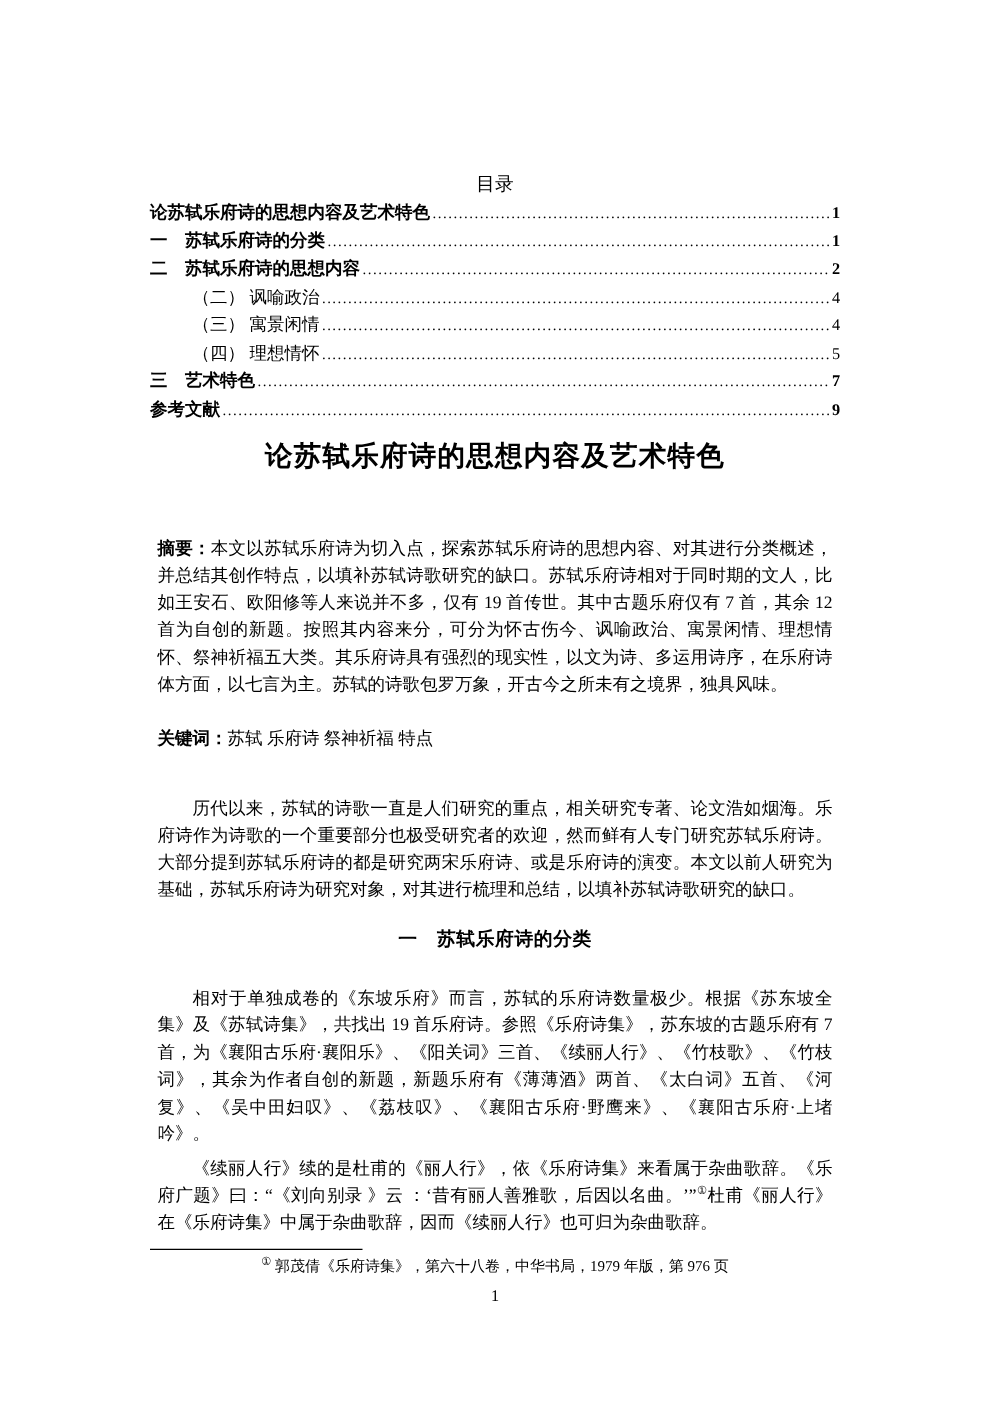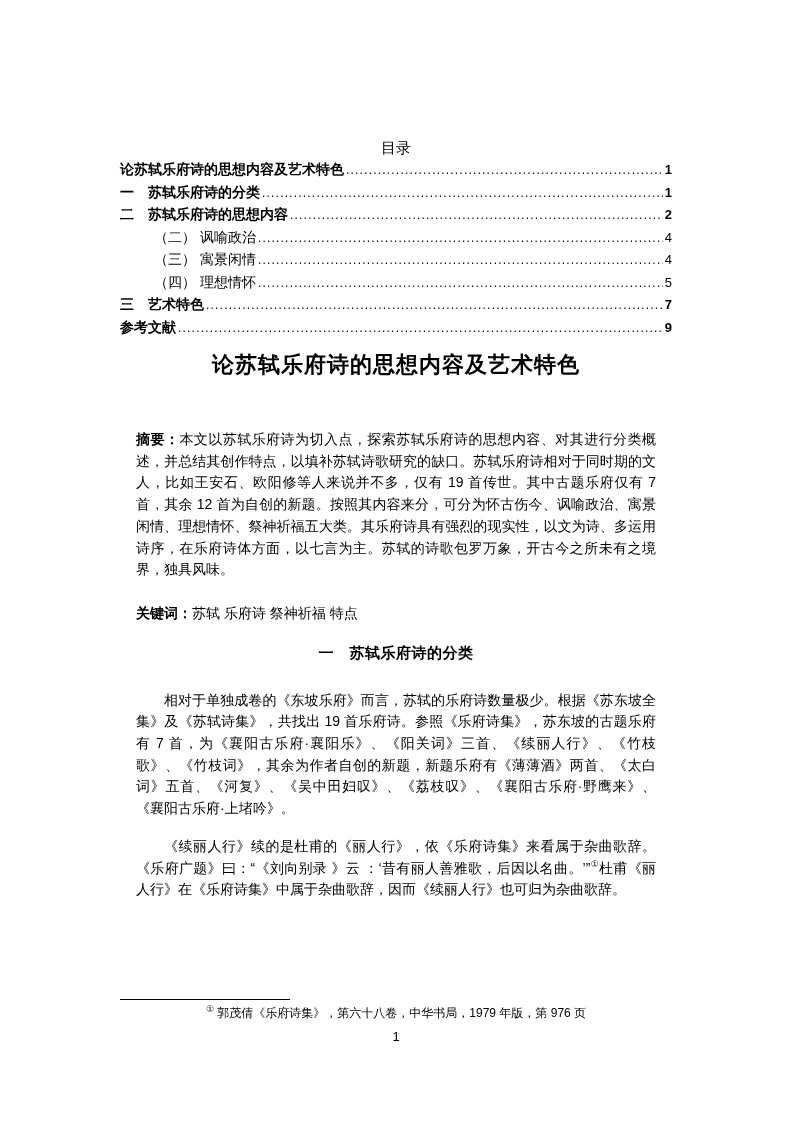--- a/index.html
+++ b/index.html
@@ -3,21 +3,21 @@
 <meta charset="utf-8">
 <style>
   html, body { margin: 0; padding: 0; background: #ffffff; }
   .page {
     position: relative;
     width: 793px;
     height: 1078px;
     background: #ffffff;
     box-sizing: border-box;
     padding: 137px 121px 0 120px;
-    font-family: Liberation Sans, sans-serif;
+    font-family: Liberation Serif, serif;
     color: #000000;
     overflow: hidden;
   }
   
   .toc-title {
     text-align: center;
     font-size: 15px;
     line-height: 22px;
   }
   .toc-row {
@@ -45,21 +45,21 @@
   
   .title {
     margin: 11px 0 0 0;
     text-align: center;
     font-size: 22px;
     font-weight: bold;
     line-height: 30px;
     letter-spacing: 1px;
   }
   p {
-    margin: 16px;
+    margin: 6px;
     font-size: 14px;
     line-height: 21.7px;
     text-align: justify;
   }
   .abstract { margin-top: 49px; }
   .keywords { margin-top: 22px; text-align: left; }
   .intro { margin-top: 34px; }
   .indent { text-indent: 28px; }
   .section-heading {
     margin: 17px 0 0 0;
@@ -155,20 +155,21 @@
       <span class="toc-page">9</span>
     </div>
   </div>
 
   <h1 class="title">论苏轼乐府诗的思想内容及艺术特色</h1>
 
   <p class="abstract"><b class="inline-label">摘要：</b><span>本文以苏轼乐府诗为切入点，探索苏轼乐府诗的思想内容、对其进行分类概述，并总结其创作特点，以填补苏轼诗歌研究的缺口。苏轼乐府诗相对于同时期的文人，比如王安石、欧阳修等人来说并不多，仅有 19 首传世。其中古题乐府仅有 7 首，其余 12 首为自创的新题。按照其内容来分，可分为怀古伤今、讽喻政治、寓景闲情、理想情怀、祭神祈福五大类。其乐府诗具有强烈的现实性，以文为诗、多运用诗序，在乐府诗体方面，以七言为主。苏轼的诗歌包罗万象，开古今之所未有之境界，独具风味。</span></p>
 
   <p class="keywords"><b class="inline-label">关键词：</b><span>苏轼 乐府诗 祭神祈福 特点</span></p>
 
+  <p class="intro indent">历代以来，苏轼的诗歌一直是人们研究的重点，相关研究专著、论文浩如烟海。乐府诗作为诗歌的一个重要部分也极受研究者的欢迎，然而鲜有人专门研究苏轼乐府诗。大部分提到苏轼乐府诗的都是研究两宋乐府诗、或是乐府诗的演变。本文以前人研究为基础，苏轼乐府诗为研究对象，对其进行梳理和总结，以填补苏轼诗歌研究的缺口。</p>
 
   <h2 class="section-heading">一　苏轼乐府诗的分类</h2>
 
   <p class="para-1 indent">相对于单独成卷的《东坡乐府》而言，苏轼的乐府诗数量极少。根据《苏东坡全集》及《苏轼诗集》，共找出 19 首乐府诗。参照《乐府诗集》，苏东坡的古题乐府有 7 首，为《襄阳古乐府·襄阳乐》、《阳关词》三首、《续丽人行》、《竹枝歌》、《竹枝词》，其余为作者自创的新题，新题乐府有《薄薄酒》两首、《太白词》五首、《河复》、《吴中田妇叹》、《荔枝叹》、《襄阳古乐府·野鹰来》、《襄阳古乐府·上堵吟》。</p>
 
   <p class="indent"><span>《续丽人行》续的是杜甫的《丽人行》，依《乐府诗集》来看属于杂曲歌辞。《乐府广题》曰：“《刘向别录 》云 ：‘昔有丽人善雅歌，后因以名曲。’”</span><sup class="fn-ref">①</sup><span>杜甫《丽人行》在《乐府诗集》中属于杂曲歌辞，因而《续丽人行》也可归为杂曲歌辞。</span></p>
 
   <div class="footnote-area">
     <div class="footnote-sep"></div>
     <div class="footnote"><sup>①</sup> <span>郭茂倩《乐府诗集》，第六十八卷，中华书局，1979 年版，第 976 页</span></div>

